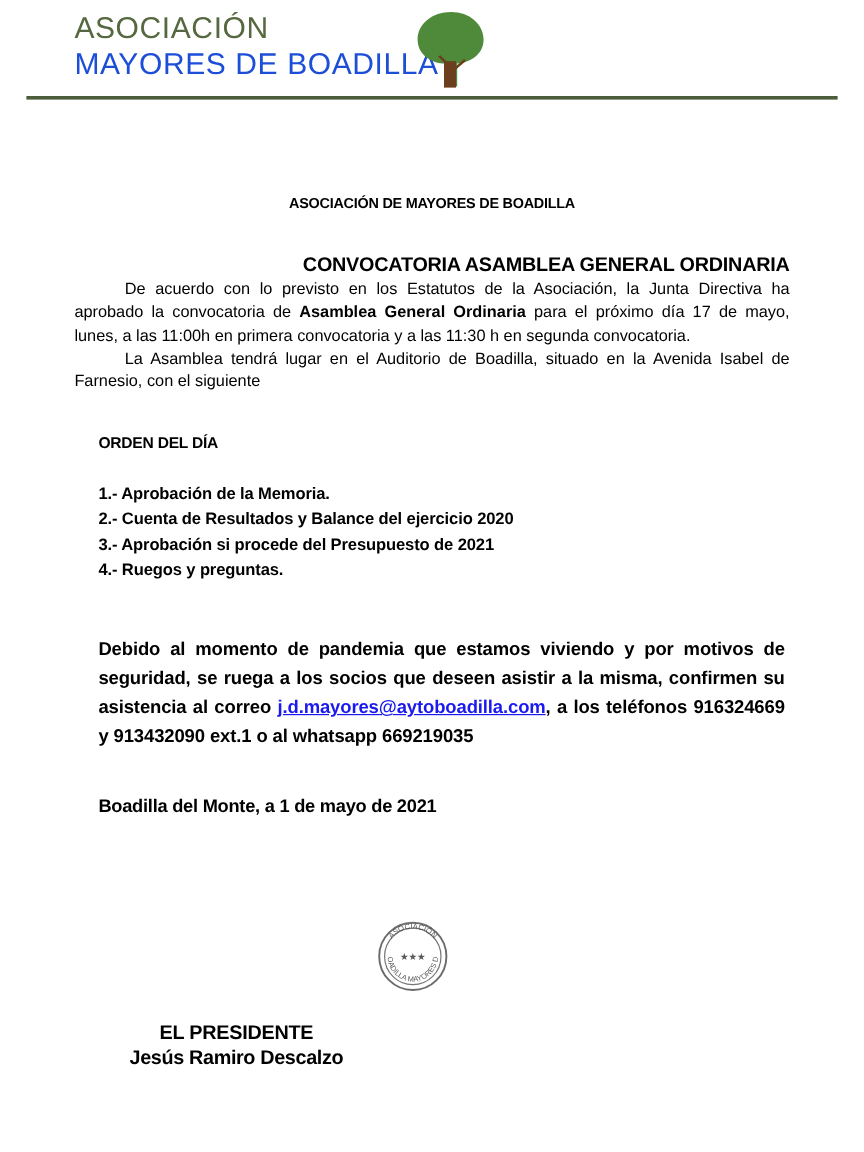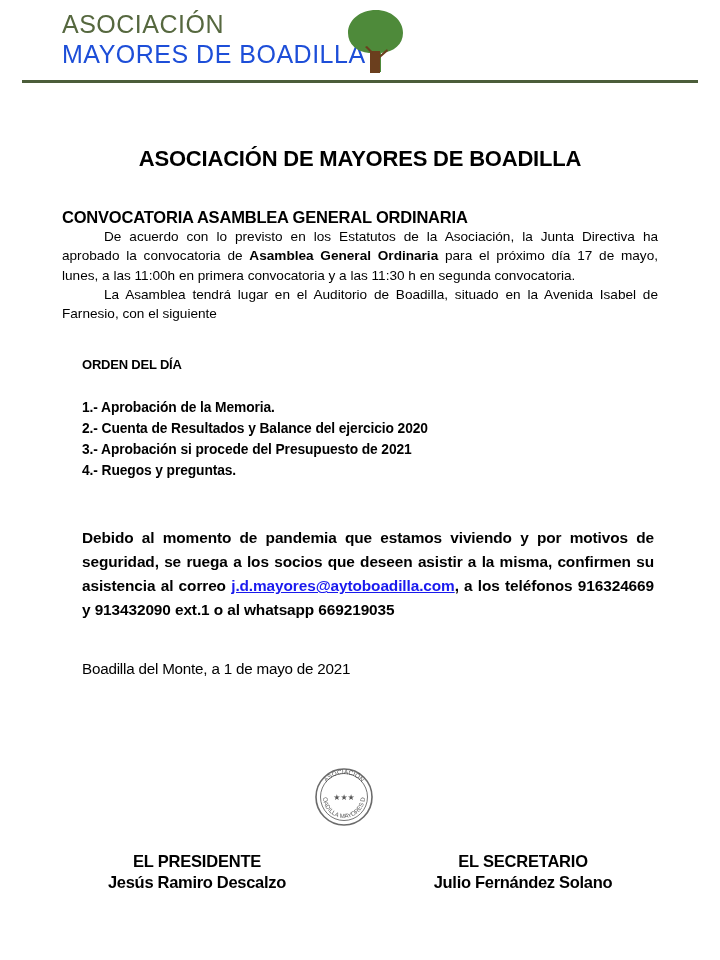--- a/index.html
+++ b/index.html
@@ -65,26 +65,26 @@
 
   
   .content {
     position: relative;
     padding: 0 62px 0 62px;
   }
 
   .title1 {
     text-align: center;
     font-weight: bold;
-    font-size: 22px;
-    letter-spacing: -0.2px;
-    margin-top: 46px;
+    font-size: 12px;
+    letter-spacing: -0.2px;
+    margin-top: 62px;
   }
   .title2 {
-    text-align: left;
+    text-align: right;
     font-weight: bold;
     font-size: 16.5px;
     letter-spacing: -0.2px;
     margin-top: 36px;
   }
 
   p.para {
     font-size: 13.6px;
     line-height: 1.42;
     text-align: justify;
@@ -126,21 +126,21 @@
     letter-spacing: -0.1px;
   }
   .para-3 .mail {
     color: #1a1aee;
     text-decoration: underline;
   }
 
   .place-date {
     margin-top: 38px;
     margin-left: 20px;
-    font-weight: normal;
+    font-weight: bold;
     font-size: 15.2px;
     letter-spacing: -0.2px;
   }
 
   
   .stamp-wrap {
     position: absolute;
     left: 296px;
     top: 762px;
     width: 96px;
@@ -243,19 +243,15 @@
         <text x="35" y="38" text-anchor="middle" font-family="Liberation Sans, sans-serif" font-size="8" fill="#3a3a3a" opacity="0.85">★★★</text>
       </svg>
     </div>
   </div>
 
   <div class="signatures">
     <div class="sig-col">
       <div class="sig-role">EL PRESIDENTE</div>
       <div class="sig-name">Jesús Ramiro Descalzo</div>
     </div>
-    <div class="sig-col">
-      <div class="sig-role">EL SECRETARIO</div>
-      <div class="sig-name">Julio Fernández Solano</div>
-    </div>
   </div>
 
 </div>
 
 </body></html>

